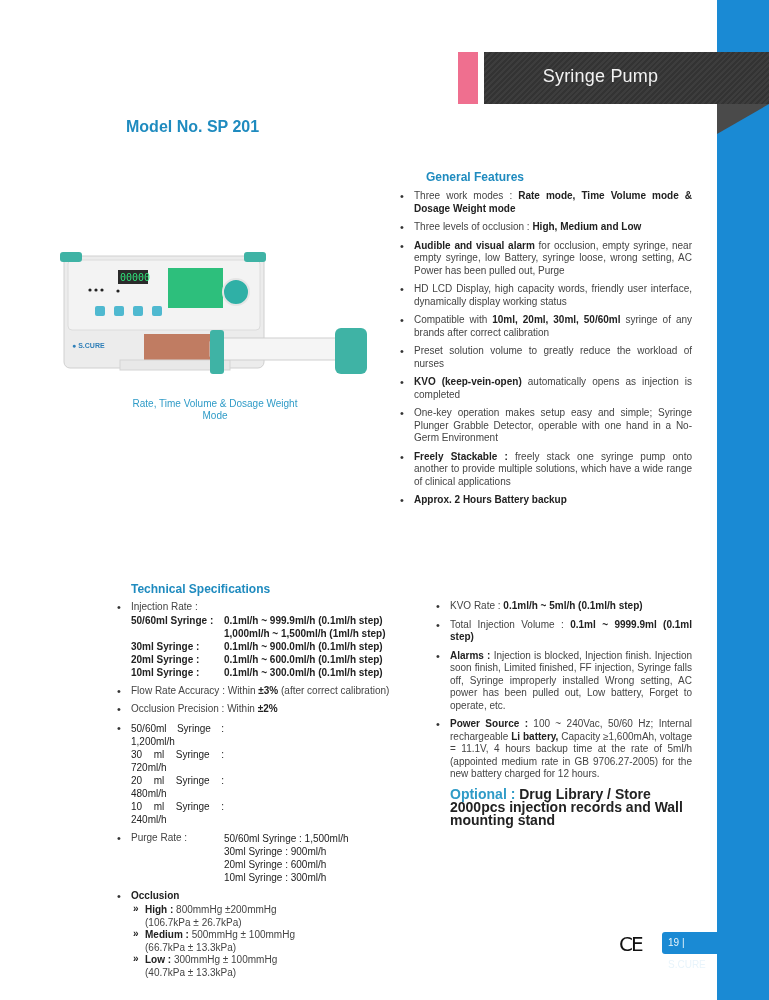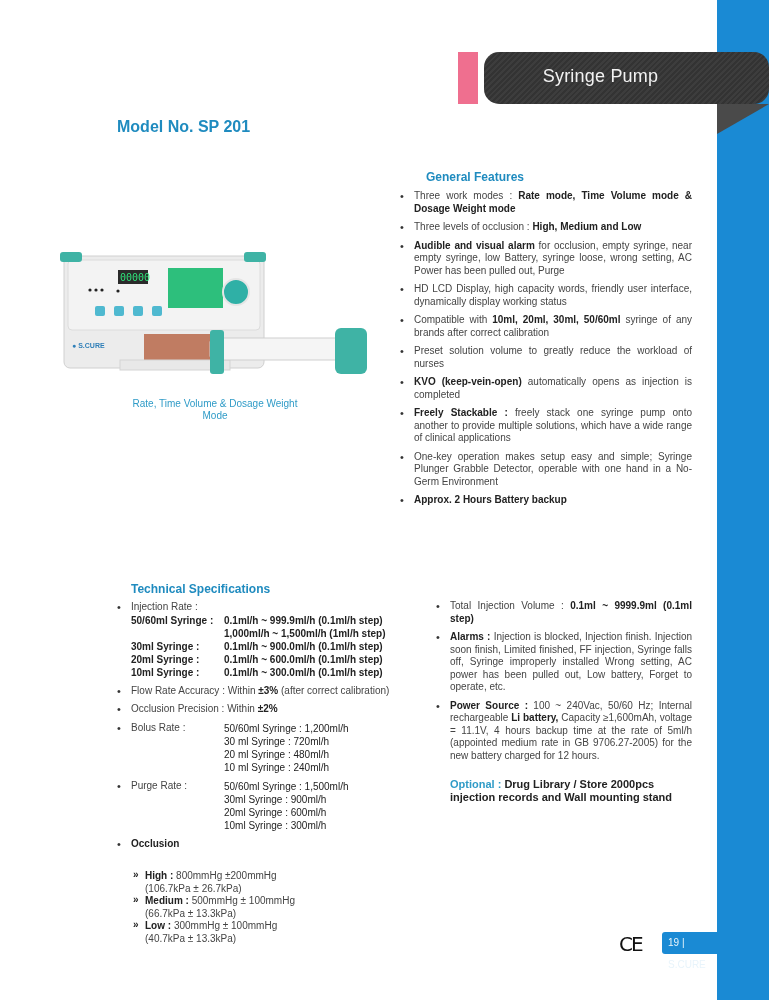--- a/index.html
+++ b/index.html
@@ -1,28 +1,28 @@
 <!DOCTYPE html>
 <html><head>
   <meta charset="utf-8">
   <style>
     * { box-sizing: border-box; margin: 0; padding: 0; }
     html, body { width: 769px; height: 1000px; background: #ffffff; overflow: hidden; }
     body { position: relative; font-family: "Liberation Sans", "DejaVu Sans", sans-serif; color: #3a3a3a; }
 
     .blue-bar { position: absolute; left: 717px; top: 0; width: 52px; height: 1000px; background: #1a8ad4; }
     .title-banner { position: absolute; left: 484px; top: 52px; width: 285px; height: 52px;
-      background: repeating-linear-gradient(135deg, #333 0px, #333 2px, #3d3d3d 2px, #3d3d3d 4px); border-radius: 15px; }
+      background: repeating-linear-gradient(135deg, #333 0px, #333 2px, #3d3d3d 2px, #3d3d3d 4px); }
     .title-banner .title-text { position: absolute; left: 0; right: 52px; top: 14px; text-align: center; color: #f2f2f2;
       font-size: 18px; letter-spacing: 0.2px; }
     .pink-tab { position: absolute; left: 458px; top: 52px; width: 20px; height: 52px; background: #ef6f8f; }
     .dark-wedge { position: absolute; left: 717px; top: 104px; width: 52px; height: 30px; background: #4a4a4a;
       clip-path: polygon(0 0, 100% 0, 0 100%); }
 
-    .model-title { position: absolute; left: 117px; top: 118px; font-size: 16px; font-weight: bold; color: #1f8bbf; }
+    .model-title { position: absolute; left: 126px; top: 118px; font-size: 16px; font-weight: bold; color: #1f8bbf; }
 
     .product-img { position: absolute; left: 60px; top: 248px; width: 318px; height: 150px; }
     .caption { position: absolute; left: 120px; top: 398px; width: 190px; text-align: center; color: #2f9bc7; font-size: 10px; line-height: 12px; }
 
     .section-heading { color: #1f8bbf; font-weight: bold; font-size: 12px; }
     .gf-heading { position: absolute; left: 426px; top: 170px; }
     .ts-heading { position: absolute; left: 131px; top: 582px; }
 
     ul.bullets { list-style: none; }
     ul.bullets li { position: relative; padding-left: 14px; font-size: 10px; line-height: 12.5px; color: #444; margin-bottom: 6px; text-align: justify; }
@@ -31,25 +31,25 @@
 
     .gf-list { position: absolute; left: 400px; top: 190px; width: 292px; }
 
     .ts-left { position: absolute; left: 117px; top: 601px; width: 300px; }
     .ts-right { position: absolute; left: 436px; top: 600px; width: 256px; }
 
     .rate-grid { display: grid; grid-template-columns: 93px auto; font-size: 10px; line-height: 13px; font-weight: bold; color: #222; }
     .kv-row { display: grid; grid-template-columns: 93px auto; }
     .kv-row .vals div { font-weight: normal; color: #222; line-height: 13px; }
 
-    .occl { margin-top: 20px; }
+    .occl { margin-top: 2px; }
     .occl-item { position: relative; padding-left: 14px; font-size: 10px; line-height: 12.5px; color: #444; }
     .occl-item::before { content: "»"; position: absolute; left: 2px; top: -1px; font-weight: bold; color: #222; }
 
-    .optional { margin-top: 16px; padding-left: 14px; font-size: 11px; line-height: 13px; font-weight: bold; color: #222; }
+    .optional { margin-top: 7px; padding-left: 14px; font-size: 14px; line-height: 13px; font-weight: bold; color: #222; }
     .optional .opt-label { color: #2f9bc7; }
 
     .ce-mark { position: absolute; left: 619px; top: 932px; font-size: 20px; font-weight: normal; color: #111; letter-spacing: -2px; font-family: "DejaVu Sans", sans-serif; }
     .page-tab { position: absolute; left: 662px; top: 932px; width: 60px; height: 22px; background: #1a8ad4; border-radius: 3px 0 0 3px; color: #e8f4fb; font-size: 10px; line-height: 22px; padding-left: 6px; }
   </style>
 </head>
 <body>
 
 <div class="blue-bar"></div>
 <div class="pink-tab"></div>
@@ -88,22 +88,22 @@
 
 <div class="section-heading gf-heading">General Features</div>
 <ul class="bullets gf-list">
   <li><span>Three work modes : </span><b>Rate mode, Time Volume mode &amp; Dosage Weight  mode</b></li>
   <li><span>Three levels of occlusion : </span><b>High, Medium and Low</b></li>
   <li><b>Audible and visual alarm</b><span> for occlusion, empty syringe, near empty syringe, low Battery, syringe loose, wrong setting, AC Power has been pulled out, Purge</span></li>
   <li><span>HD LCD Display, high capacity words, friendly user interface, dynamically display working status</span></li>
   <li><span>Compatible with </span><b>10ml, 20ml, 30ml, 50/60ml</b><span> syringe of any brands after correct calibration</span></li>
   <li><span>Preset solution volume to greatly reduce the workload of nurses</span></li>
   <li><b>KVO (keep-vein-open)</b><span> automatically opens as injection is completed</span></li>
+  <li><span>One-key operation makes setup easy and simple; Syringe Plunger Grabble Detector, operable with one hand in a No-Germ Environment</span></li>
   <li><b>Freely Stackable :</b><span> freely stack one syringe pump onto another to provide multiple solutions, which have a wide range of clinical applications</span></li>
-  <li><span>One-key operation makes setup easy and simple; Syringe Plunger Grabble Detector, operable with one hand in a No-Germ Environment</span></li>
   <li><b>Approx. 2 Hours Battery backup</b></li>
 </ul>
 
 <div class="section-heading ts-heading">Technical Specifications</div>
 
 <ul class="bullets ts-left">
   <li>
     <div>Injection Rate :</div>
     <div class="rate-grid">
       <span>50/60ml Syringe :</span>
@@ -115,21 +115,20 @@
       <span>20ml Syringe :</span>
         <span>0.1ml/h ~ 600.0ml/h (0.1ml/h step)</span>
       <span>10ml Syringe :</span>
         <span>0.1ml/h ~ 300.0ml/h (0.1ml/h step)</span>
     </div>
   </li>
   <li><span>Flow Rate Accuracy : Within </span><b>±3%</b><span> (after correct calibration)</span></li>
   <li><span>Occlusion Precision : Within </span><b>±2%</b></li>
   <li>
     <div class="kv-row">
-      <span>Bolus Rate :</span>
       <div class="vals">
         <div>50/60ml Syringe : 1,200ml/h</div>
         <div>30 ml Syringe : 720ml/h</div>
         <div>20 ml Syringe : 480ml/h</div>
         <div>10 ml Syringe : 240ml/h</div>
       </div>
     </div>
   </li>
   <li>
     <div class="kv-row">
@@ -147,20 +146,21 @@
     <div class="occl">
       <div class="occl-item"><b>High :</b><span> 800mmHg ±200mmHg</span><br><span>(106.7kPa ± 26.7kPa)</span></div>
       <div class="occl-item"><b>Medium :</b><span> 500mmHg ± 100mmHg</span><br><span>(66.7kPa ± 13.3kPa)</span></div>
       <div class="occl-item"><b>Low :</b><span> 300mmHg ± 100mmHg</span><br><span>(40.7kPa ± 13.3kPa)</span></div>
     </div>
   </li>
 </ul>
 
 <div class="ts-right">
   <ul class="bullets">
+    <li><span>KVO Rate : </span><b>0.1ml/h ~ 5ml/h (0.1ml/h step)</b></li>
     <li><span>Total Injection Volume : </span><b>0.1ml ~ 9999.9ml (0.1ml step)</b></li>
     <li><b>Alarms :</b><span> Injection is blocked, Injection finish. Injection soon finish, Limited finished, FF injection, Syringe falls off, Syringe improperly installed Wrong setting, AC power has been pulled out, Low battery, Forget to operate, etc.</span></li>
     <li><b>Power Source :</b><span> 100 ~ 240Vac, 50/60 Hz; Internal rechargeable </span><b>Li battery,</b><span> Capacity ≥1,600mAh, voltage = 11.1V, 4 hours backup time at the rate of 5ml/h (appointed medium rate in GB 9706.27-2005) for the new battery charged for 12 hours.</span></li>
   </ul>
   <div class="optional">
     <span class="opt-label">Optional :</span><span> Drug Library / Store 2000pcs injection records and Wall mounting stand</span>
   </div>
 </div>
 
 <div class="ce-mark">CE</div>

